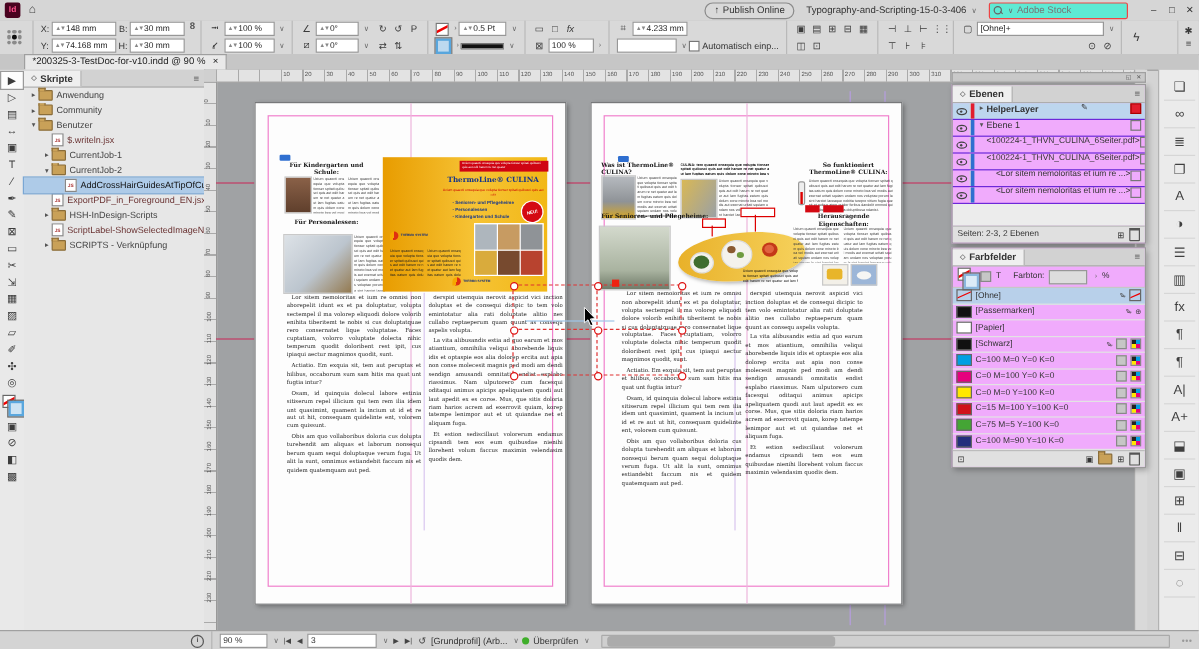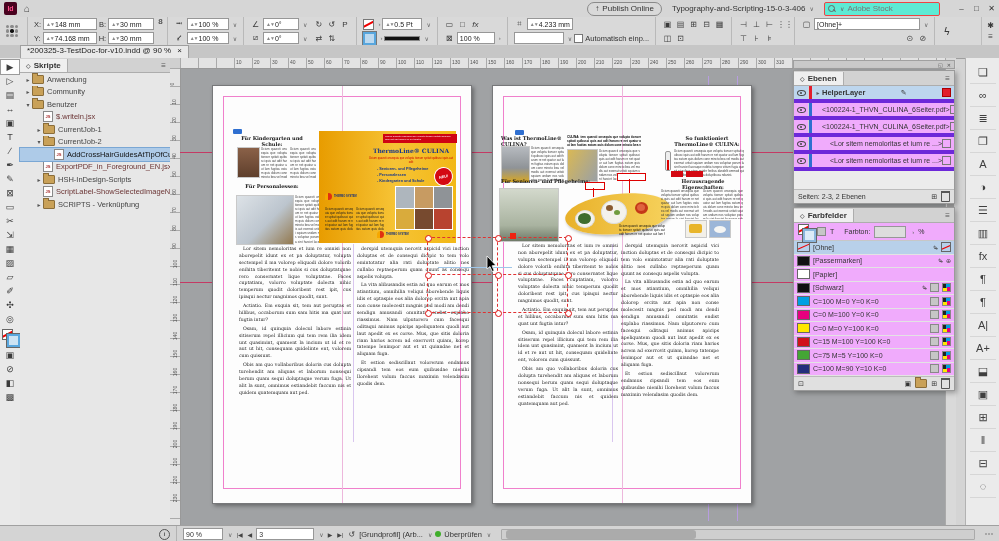--- a/index.html
+++ b/index.html
@@ -105,21 +105,21 @@
   #bluesel{position:absolute;height:1px;background:#9fc6e8}
   
   #vscroll{position:absolute;left:945px;top:58px;width:10px;height:467px;background:#d9d9d9;border-left:1px solid #aaa}
   #vthumb{position:absolute;left:1px;top:12px;width:7px;height:230px;background:#ababab;border-radius:3px}
   #rightstrip{position:absolute;left:965px;top:58px;width:34px;height:467px;background:#ebebeb;border-left:1px solid #b2b2b2;display:flex;flex-direction:column;align-items:center;padding-top:3px}
   .rs{width:26px;height:22px;display:flex;align-items:center;justify-content:center;font-size:11px;color:#3f3f3f;border-bottom:1px solid #d6d6d6}
   
   #panelgroup{position:absolute;left:793px;top:60px;width:162px}
   #pgbar{height:7px;background:#c9c9c9;border:1px solid #a0a0a0;display:flex;justify-content:flex-end;align-items:center;gap:4px;font-size:5px;color:#555;padding:0 3px}
   .panel{background:#f0abfc;border:1px solid #9a9a9a;box-shadow:2px 2px 5px rgba(0,0,0,.3)}
-  .prow{height:13px;display:flex;align-items:center;border-bottom:4px solid #6d28d9;font-size:7.5px;color:#333;white-space:nowrap;overflow:hidden}
+  .prow{height:13px;display:flex;border-bottom:1px solid #6d28d9;font-size:7.5px;color:#333;white-space:nowrap;overflow:hidden}
   .prow.sel{background:#bdd6ee}
   .eyecell{width:14px;flex:none;display:flex;justify-content:center;border-right:1px solid #d5d5d5;align-self:stretch;align-items:center}
   .i-eye{width:9px;height:9px;position:relative}
   .i-eye::before{content:"";position:absolute;left:0;top:2px;width:7px;height:4px;border:1px solid #444;border-radius:50%}
   .i-eye::after{content:"";position:absolute;left:3px;top:4px;width:2px;height:2px;background:#444;border-radius:50%}
   .lcolor{width:3px;align-self:stretch;flex:none;margin-right:2px}
   .lprox{width:7px;height:7px;border:1px solid #777;margin:0 3px 0 auto;flex:none}
   .lprox.red{background:#e21d2c;border-color:#a00}
   .pfoot{height:13px;display:flex;align-items:center;background:#e0e0e0;border-top:1px solid #bcbcbc;font-size:7px;color:#333;padding:0 4px;gap:4px}
   .i-trash{width:7px;height:8px;border:1px solid #555;border-top:2px solid #555;border-radius:0 0 1px 1px}
@@ -746,20 +746,29 @@
         <div class="prow sel">
           <div class="eyecell">
             <span class="i-eye"></span>
           </div>
           <span class="lcolor" style="background: rgb(226, 29, 44);"></span>
           <span class="tarrow">▸</span>
           <span style="font-weight: bold;">HelperLayer</span>
           <span style="margin-left: auto; font-size: 7px;">✎</span>
           <span class="lprox red"></span>
         </div>
+        <div class="prow">
+          <div class="eyecell">
+            <span class="i-eye"></span>
+          </div>
+          <span class="lcolor" style="background: rgb(47, 111, 208);"></span>
+          <span class="tarrow">▾</span>
+          <span>Ebene 1</span>
+          <span class="lprox" style="margin-left: auto;"></span>
+        </div>
         <div class="prow" style="font-size: 7px;">
           <div class="eyecell">
             <span class="i-eye"></span>
           </div>
           <span class="lcolor" style="background: rgb(47, 111, 208);"></span>
           <span style="width: 12px;"></span>
           <span class="tarrow"></span>
           <span>&lt;100224-1_THVN_CULINA_6Seiter.pdf&gt;</span>
           <span class="lprox" style="margin-left: auto;"></span>
         </div>

